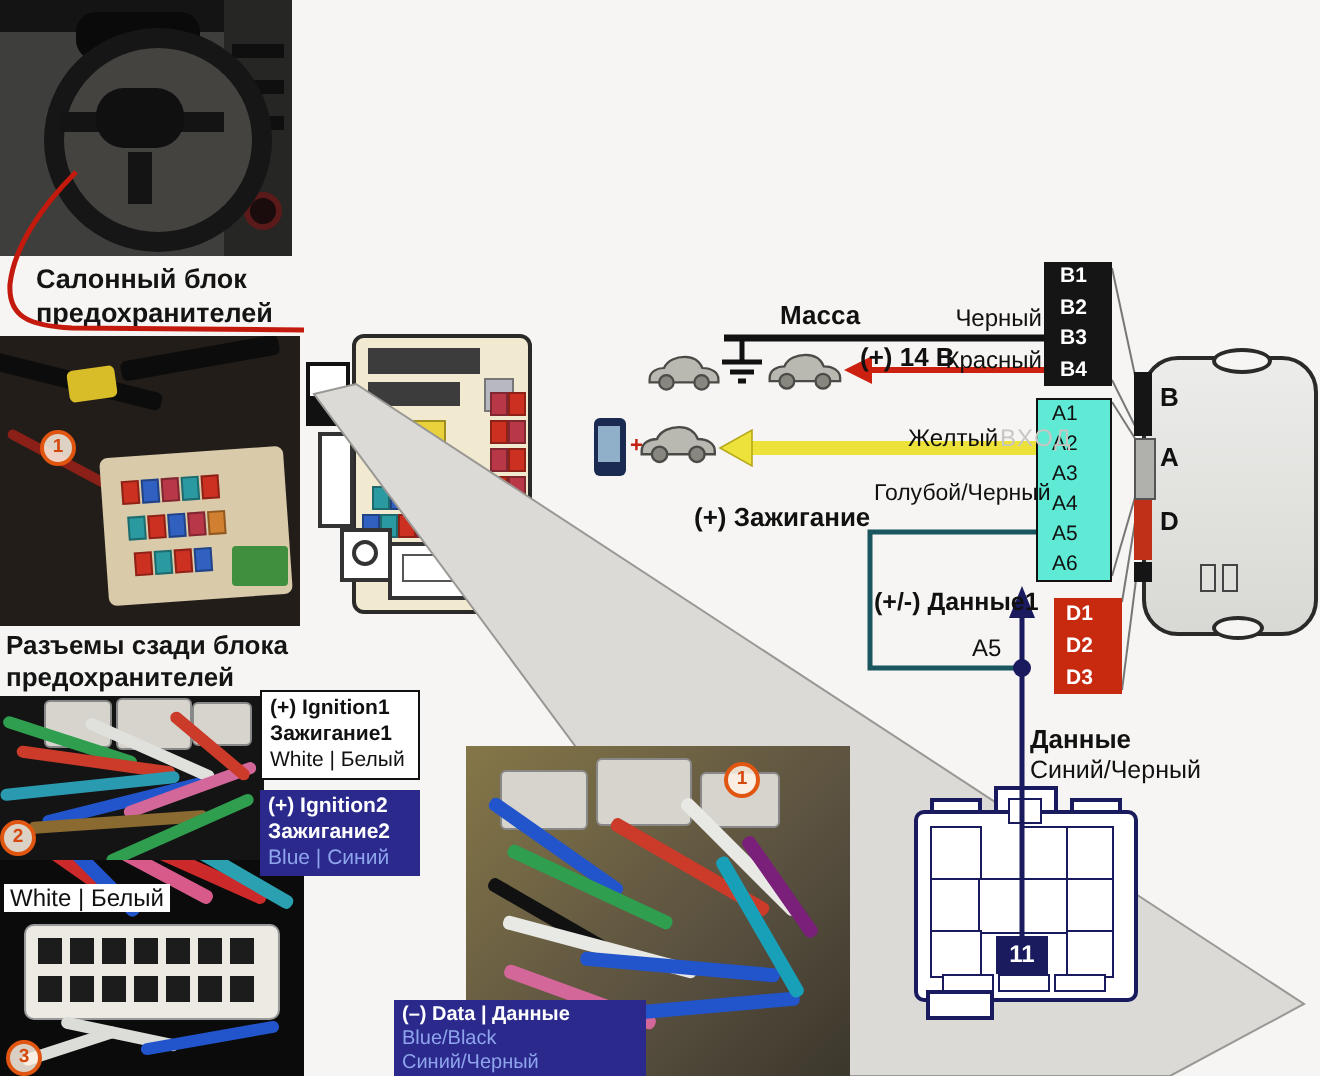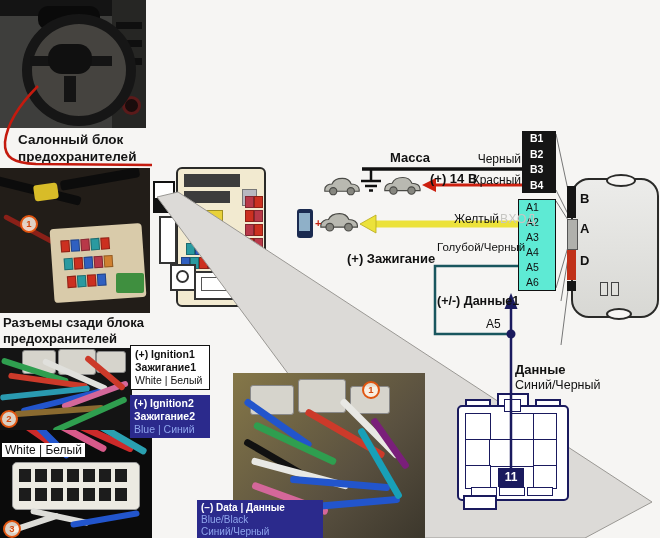--- a/index.html
+++ b/index.html
@@ -294,20 +294,25 @@
     <span class="row">B4</span>
   </div>
   <div class="blk blk-a" style="left:518px;top:199px;width:36px;height:90px;">
     <span class="row">A1</span>
     <span class="row">A2</span>
     <span class="row">A3</span>
     <span class="row">A4</span>
     <span class="row">A5</span>
     <span class="row">A6</span>
   </div>
+  <div class="blk blk-d" style="left:527px;top:299px;width:34px;height:48px;">
+    <span class="row">D1</span>
+    <span class="row">D2</span>
+    <span class="row">D3</span>
+  </div>
 
   <div>
     <div class="abs" style="left:571px;top:178px;width:84px;height:136px;border:2px solid #2a2a28;border-radius:18px;background:linear-gradient(#ececea,#d8d8d4);"></div>
     <div class="abs" style="left:606px;top:174px;width:26px;height:9px;border:2px solid #2a2a28;border-radius:50%;background:#f6f5f3;"></div>
     <div class="abs" style="left:606px;top:308px;width:22px;height:8px;border:2px solid #2a2a28;border-radius:50%;background:#f6f5f3;"></div>
     <div class="abs" style="left:567px;top:186px;width:9px;height:32px;background:#151515;"></div>
     <div class="abs" style="left:567px;top:219px;width:9px;height:29px;background:#b0b0ac;border:1px solid #555;"></div>
     <div class="abs" style="left:567px;top:250px;width:9px;height:30px;background:#c03018;"></div>
     <div class="abs" style="left:567px;top:281px;width:9px;height:10px;background:#151515;"></div>
     <div class="abs" style="left:600px;top:282px;width:6px;height:12px;background:#e0e0dc;border:1px solid #444;"></div>

